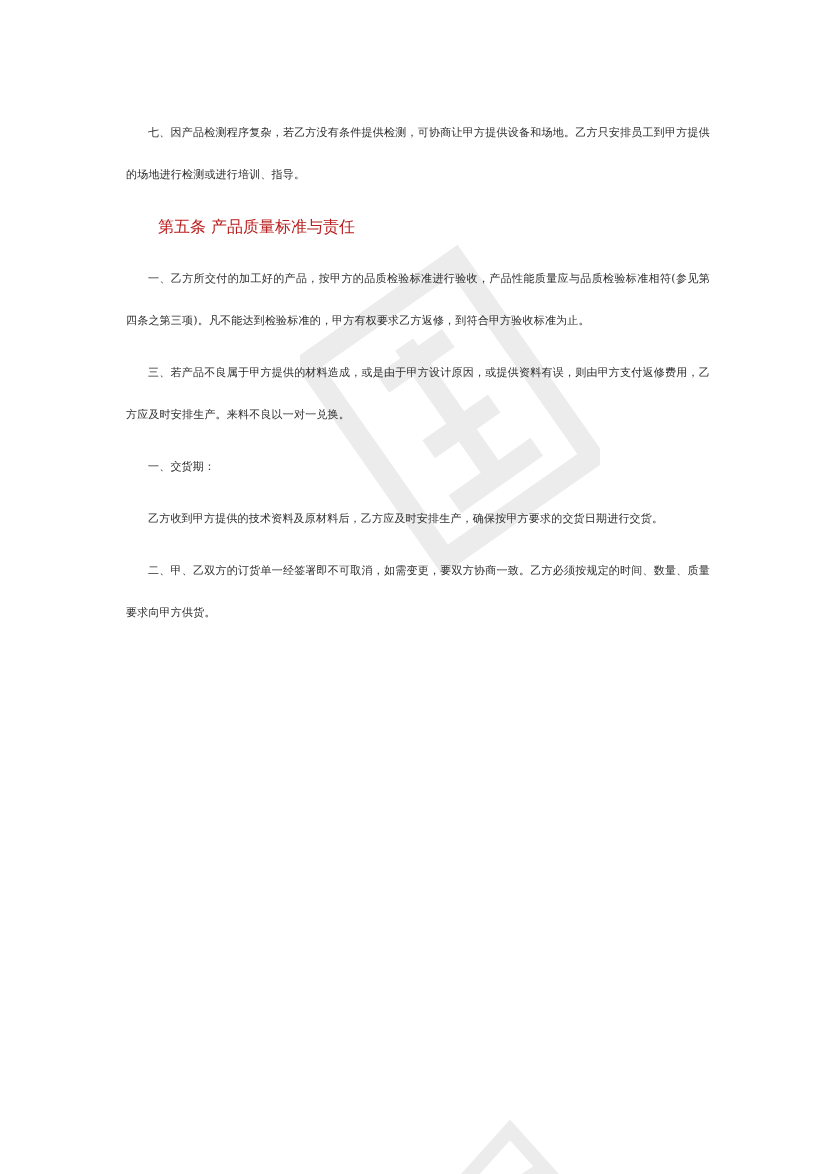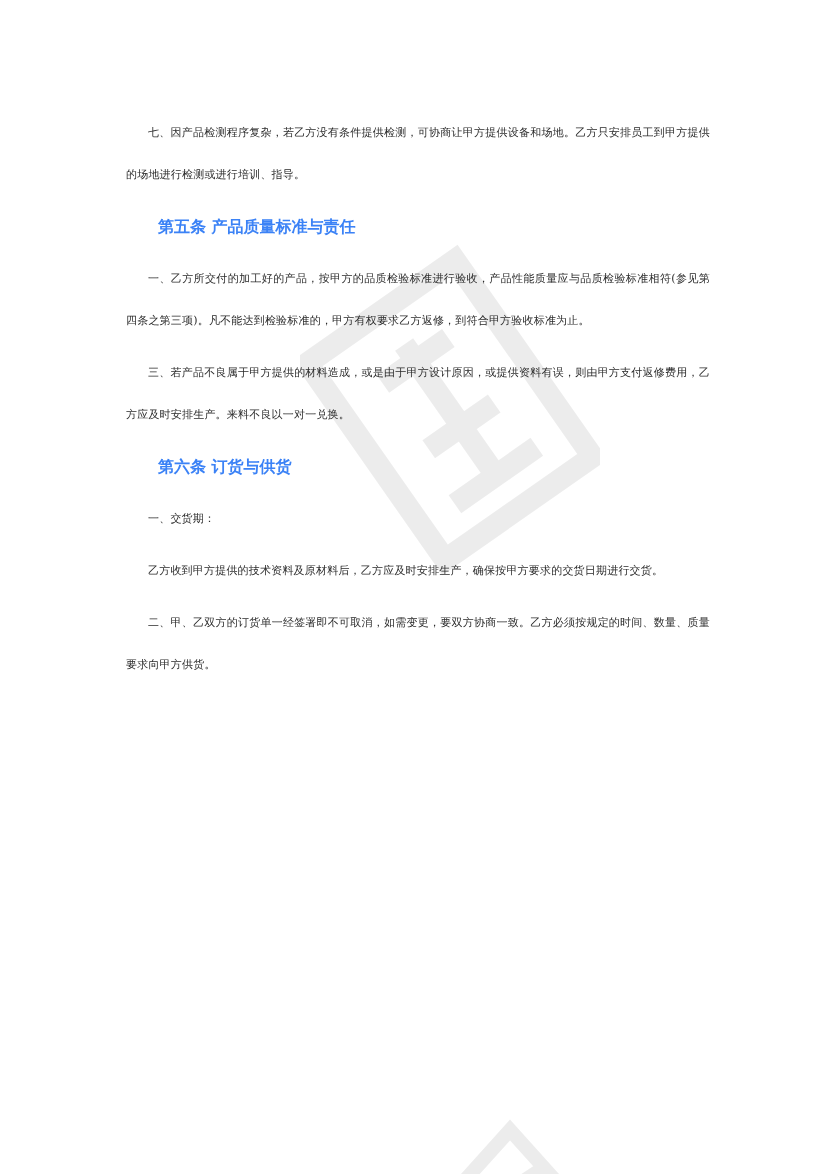--- a/index.html
+++ b/index.html
@@ -28,26 +28,26 @@
   }
   .para {
     font-size: 11px;
     line-height: 42px;
     margin: 0 0 10px 0;
     text-align: justify;
     text-indent: 2em;
     letter-spacing: 0.2px;
   }
   .heading {
-    font-weight: bold;
+    font-weight: normal;
     font-size: 16px;
     line-height: 42px;
     margin: 0 0 10px 0;
     text-indent: 2em;
-    color: #3b82f6;
+    color: #b91c1c;
   }
 </style>
 </head>
 <body>
 
 <svg class="watermark" style="left:300px; top:230px;" width="300" height="360" viewBox="0 0 300 360">
   <g transform="rotate(-35 150 180)" fill="none" stroke="#000" stroke-width="22" stroke-linejoin="miter">
     <rect x="60" y="60" width="180" height="240"></rect>
     <path d="M110 120 L190 120 M150 100 L150 260 M110 200 L190 200 M100 260 L200 260"></path>
   </g>
@@ -57,17 +57,16 @@
     <path d="M20 120 L110 20 L200 120"></path>
     <path d="M80 100 L140 60 M95 70 L130 110"></path>
   </g>
 </svg>
 
 <div class="page">
   <p class="para">七、因产品检测程序复杂，若乙方没有条件提供检测，可协商让甲方提供设备和场地。乙方只安排员工到甲方提供的场地进行检测或进行培训、指导。</p>
   <p class="heading">第五条 产品质量标准与责任</p>
   <p class="para">一、乙方所交付的加工好的产品，按甲方的品质检验标准进行验收，产品性能质量应与品质检验标准相符(参见第四条之第三项)。凡不能达到检验标准的，甲方有权要求乙方返修，到符合甲方验收标准为止。</p>
   <p class="para">三、若产品不良属于甲方提供的材料造成，或是由于甲方设计原因，或提供资料有误，则由甲方支付返修费用，乙方应及时安排生产。来料不良以一对一兑换。</p>
-  <p class="heading">第六条 订货与供货</p>
   <p class="para">一、交货期：</p>
   <p class="para">乙方收到甲方提供的技术资料及原材料后，乙方应及时安排生产，确保按甲方要求的交货日期进行交货。</p>
   <p class="para">二、甲、乙双方的订货单一经签署即不可取消，如需变更，要双方协商一致。乙方必须按规定的时间、数量、质量要求向甲方供货。</p>
 </div>
 
 </body></html>

